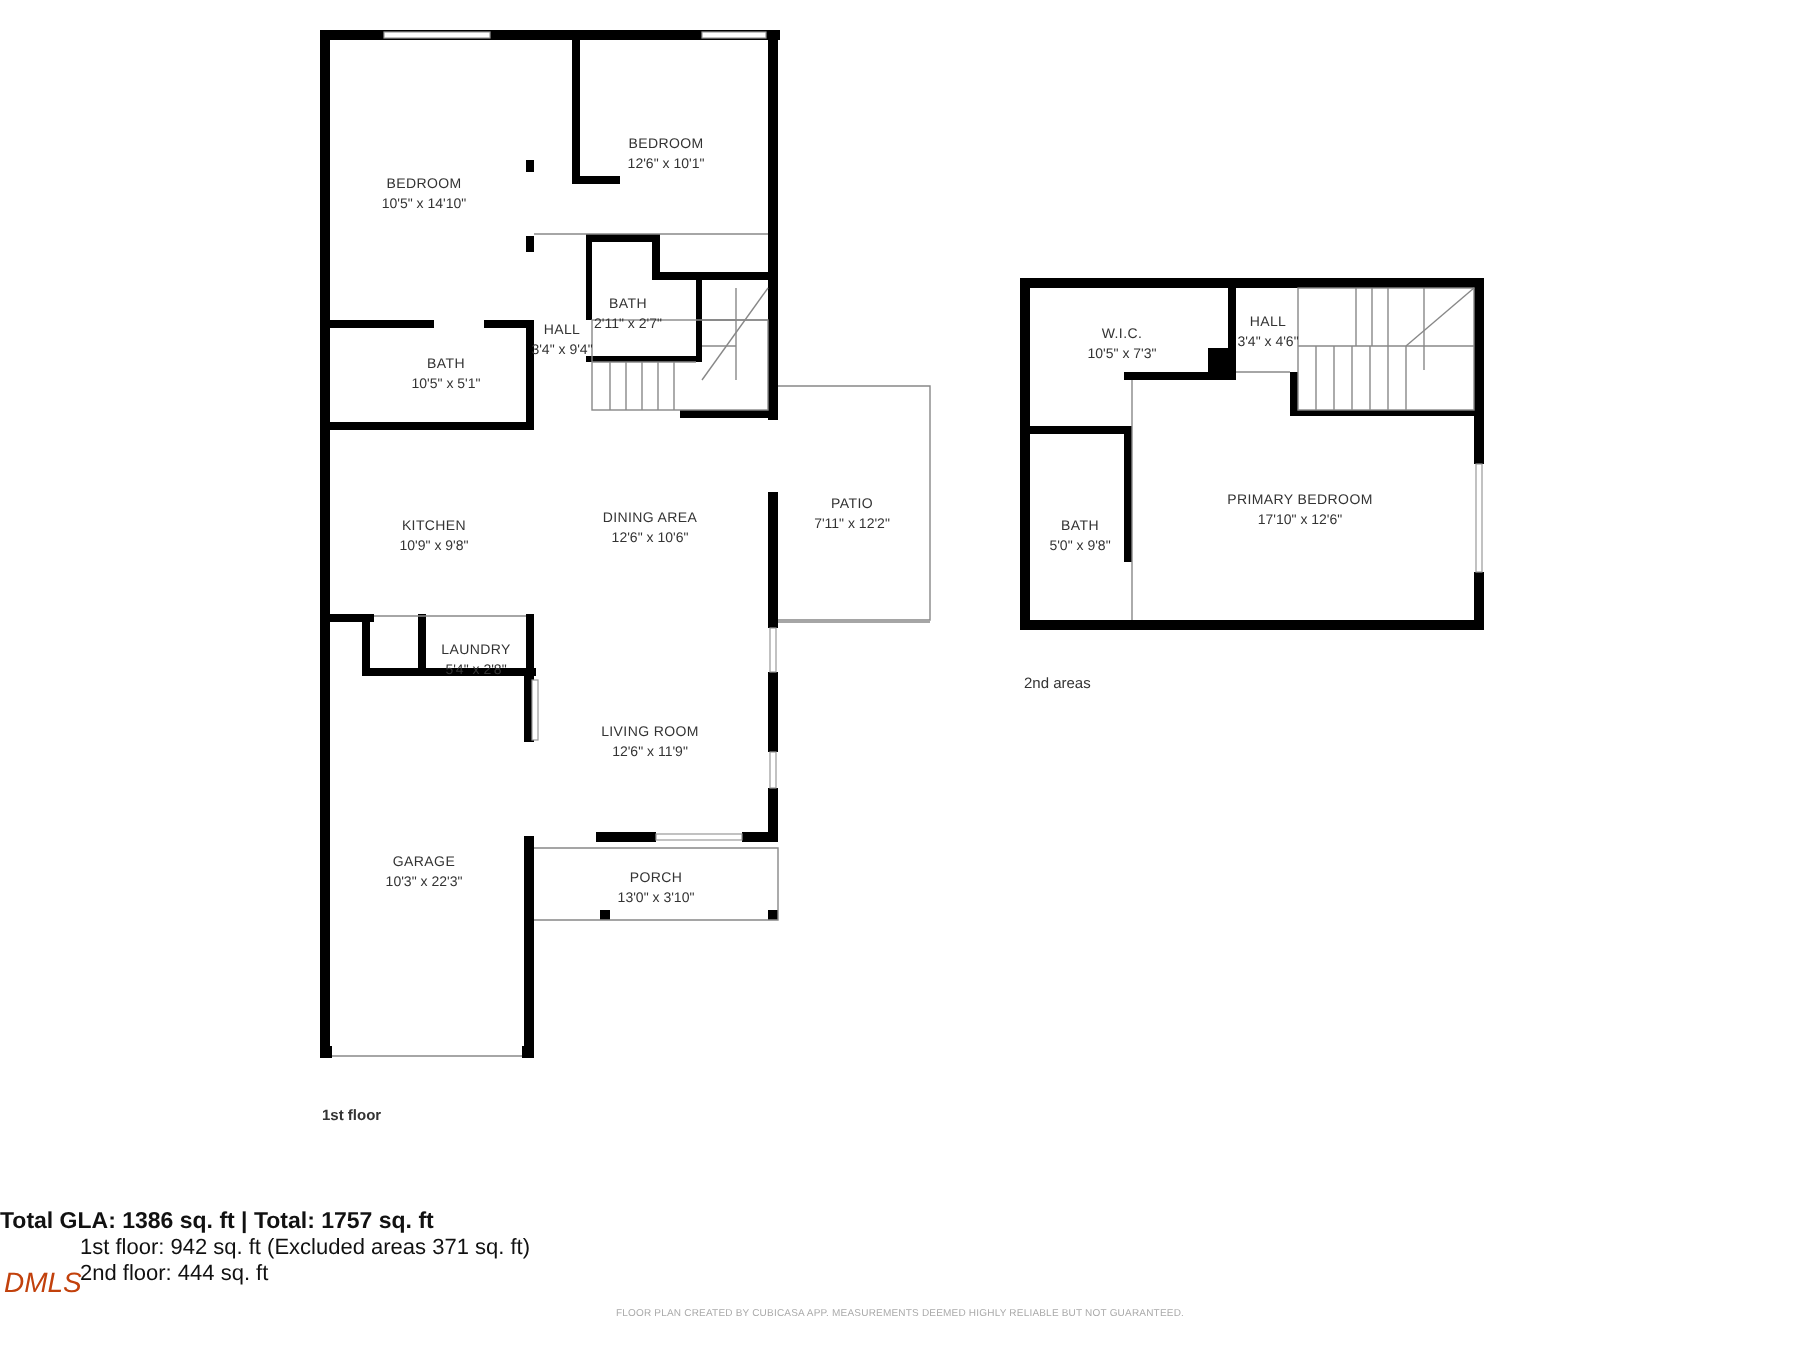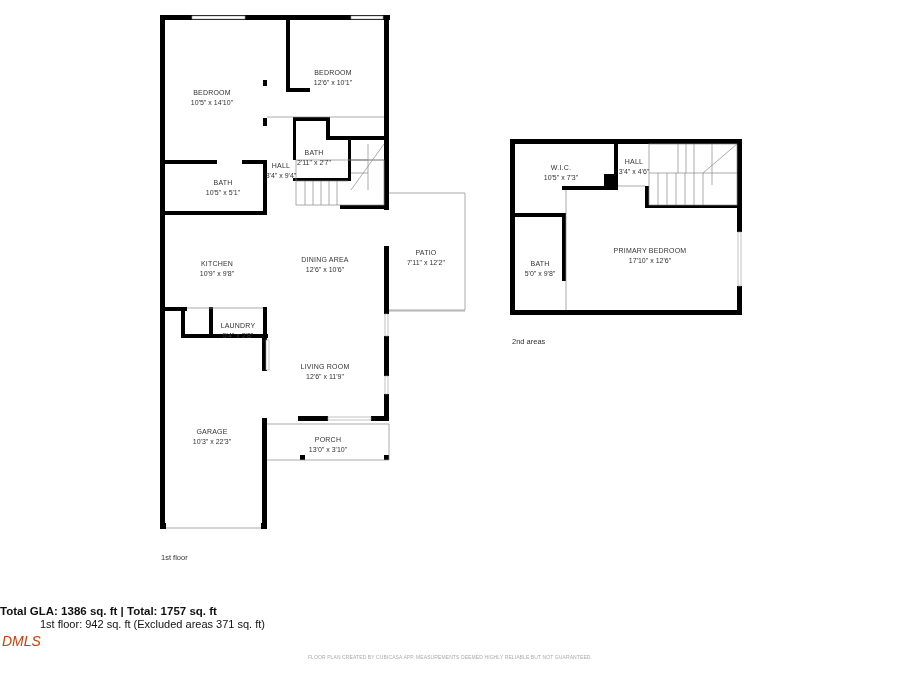--- a/index.html
+++ b/index.html
@@ -188,21 +188,21 @@
   <span class="dm">12'6" x 11'9"</span>
 </div>
 <div class="room-label" style="left:212px;top:427px;">
   <span class="nm">GARAGE</span>
   <span class="dm">10'3" x 22'3"</span>
 </div>
 <div class="room-label" style="left:328px;top:435px;">
   <span class="nm">PORCH</span>
   <span class="dm">13'0" x 3'10"</span>
 </div>
-<div class="floor-label" style="left:161px;top:553px;">1st floor</div>
+<div class="floor-label" style="left:161px;top:553px;font-weight:bold;">1st floor</div>
 
 <div class="room-label" style="left:561px;top:163px;">
   <span class="nm">W.I.C.</span>
   <span class="dm">10'5" x 7'3"</span>
 </div>
 <div class="room-label" style="left:634px;top:157px;">
   <span class="nm">HALL</span>
   <span class="dm">3'4" x 4'6"</span>
 </div>
 <div class="room-label" style="left:540px;top:259px;">
@@ -211,15 +211,16 @@
 </div>
 <div class="room-label" style="left:650px;top:246px;">
   <span class="nm">PRIMARY BEDROOM</span>
   <span class="dm">17'10" x 12'6"</span>
 </div>
 <div class="floor-label" style="left:512px;top:337px;">2nd areas</div>
 
 <div class="summary">
   <div class="l1">Total GLA: 1386 sq. ft | Total: 1757 sq. ft</div>
   <div class="l2">1st floor: 942 sq. ft (Excluded areas 371 sq. ft)</div>
+  <div class="l3">2nd floor: 444 sq. ft</div>
 </div>
 <div class="disclaimer">FLOOR PLAN CREATED BY CUBICASA APP. MEASUREMENTS DEEMED HIGHLY RELIABLE BUT NOT GUARANTEED.</div>
 <div class="logo">DMLS</div>
 
 </body></html>

